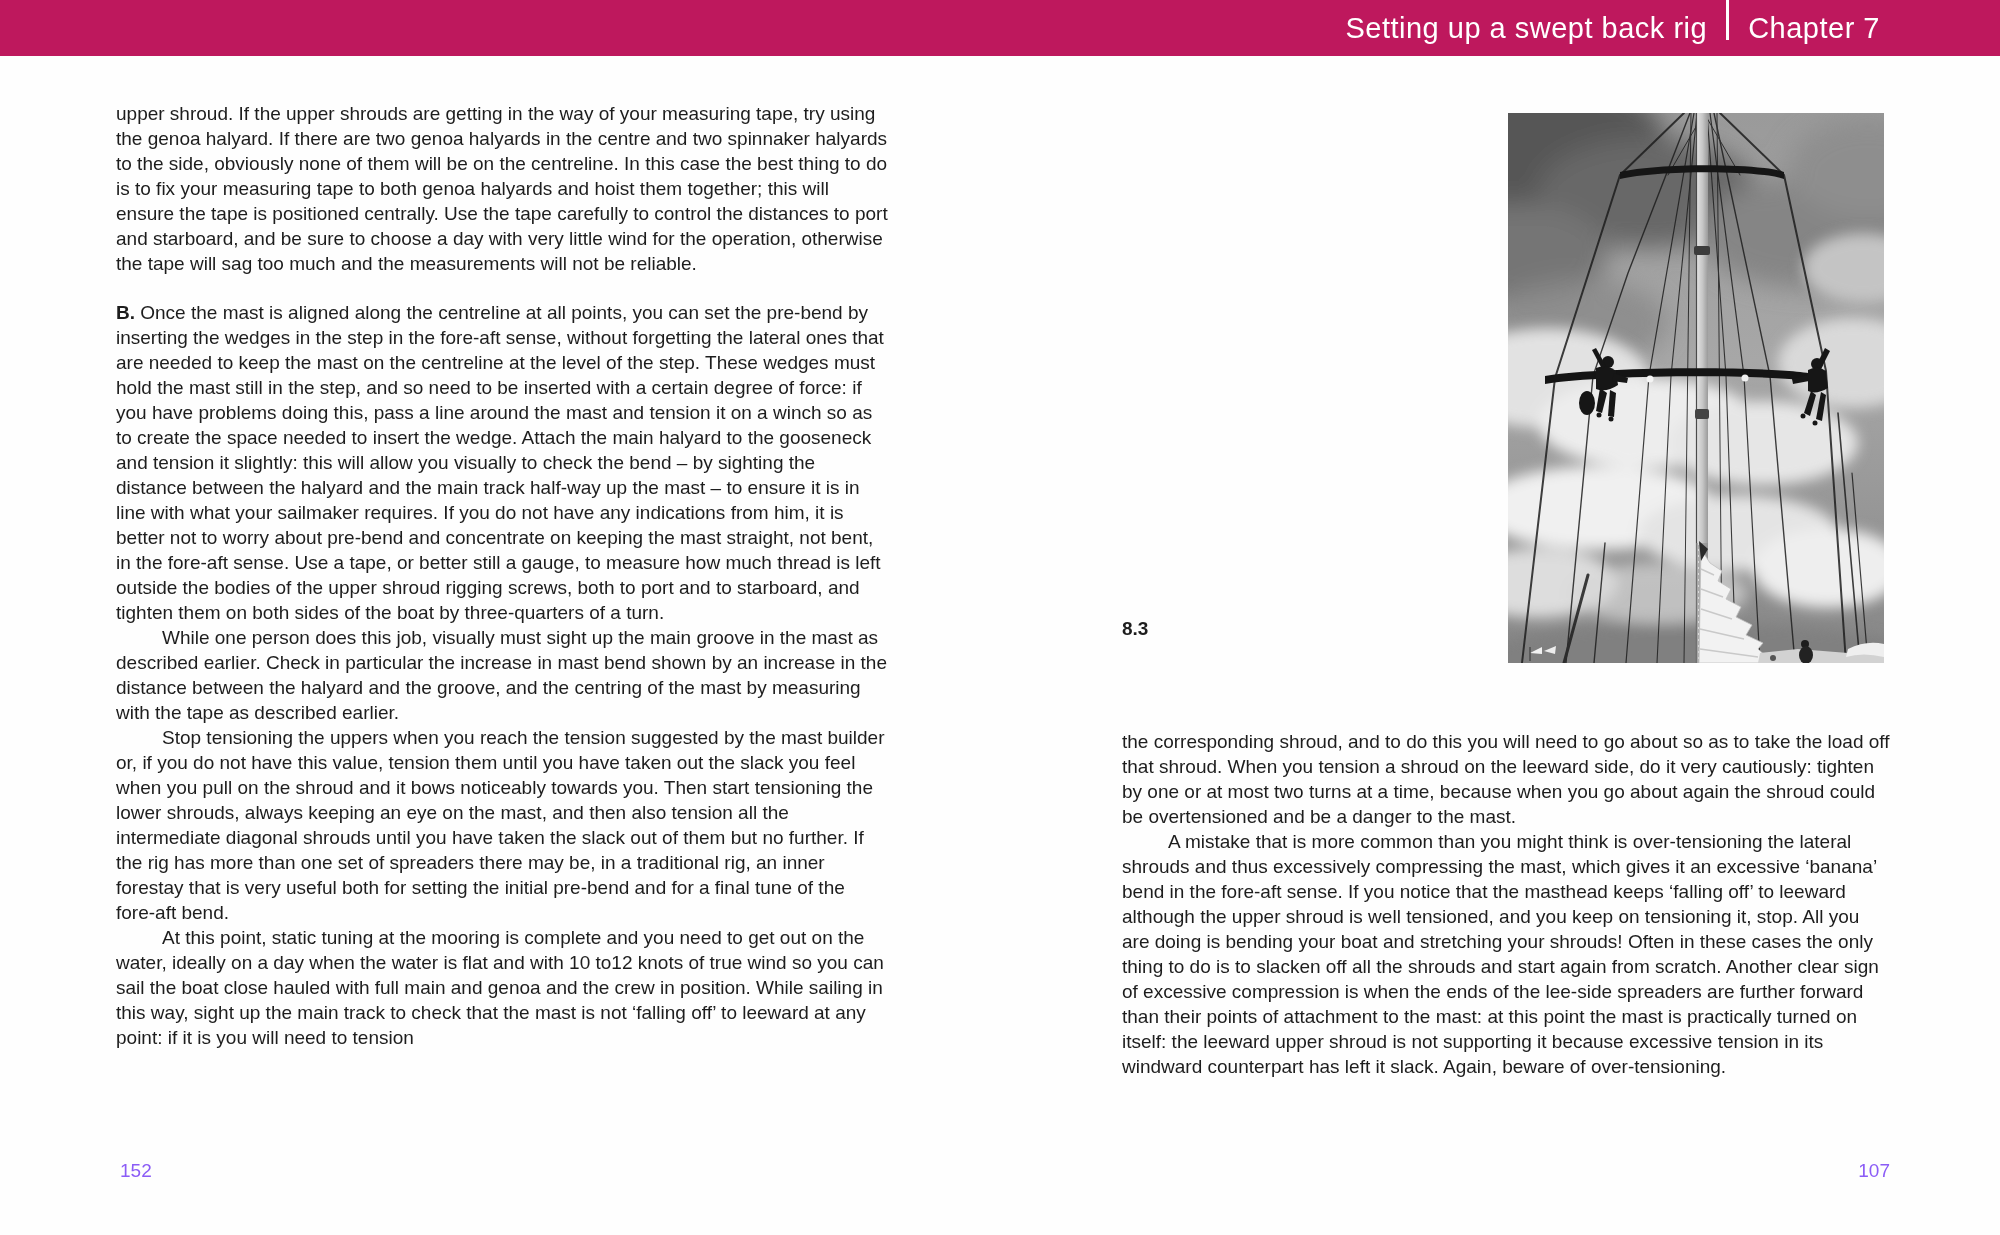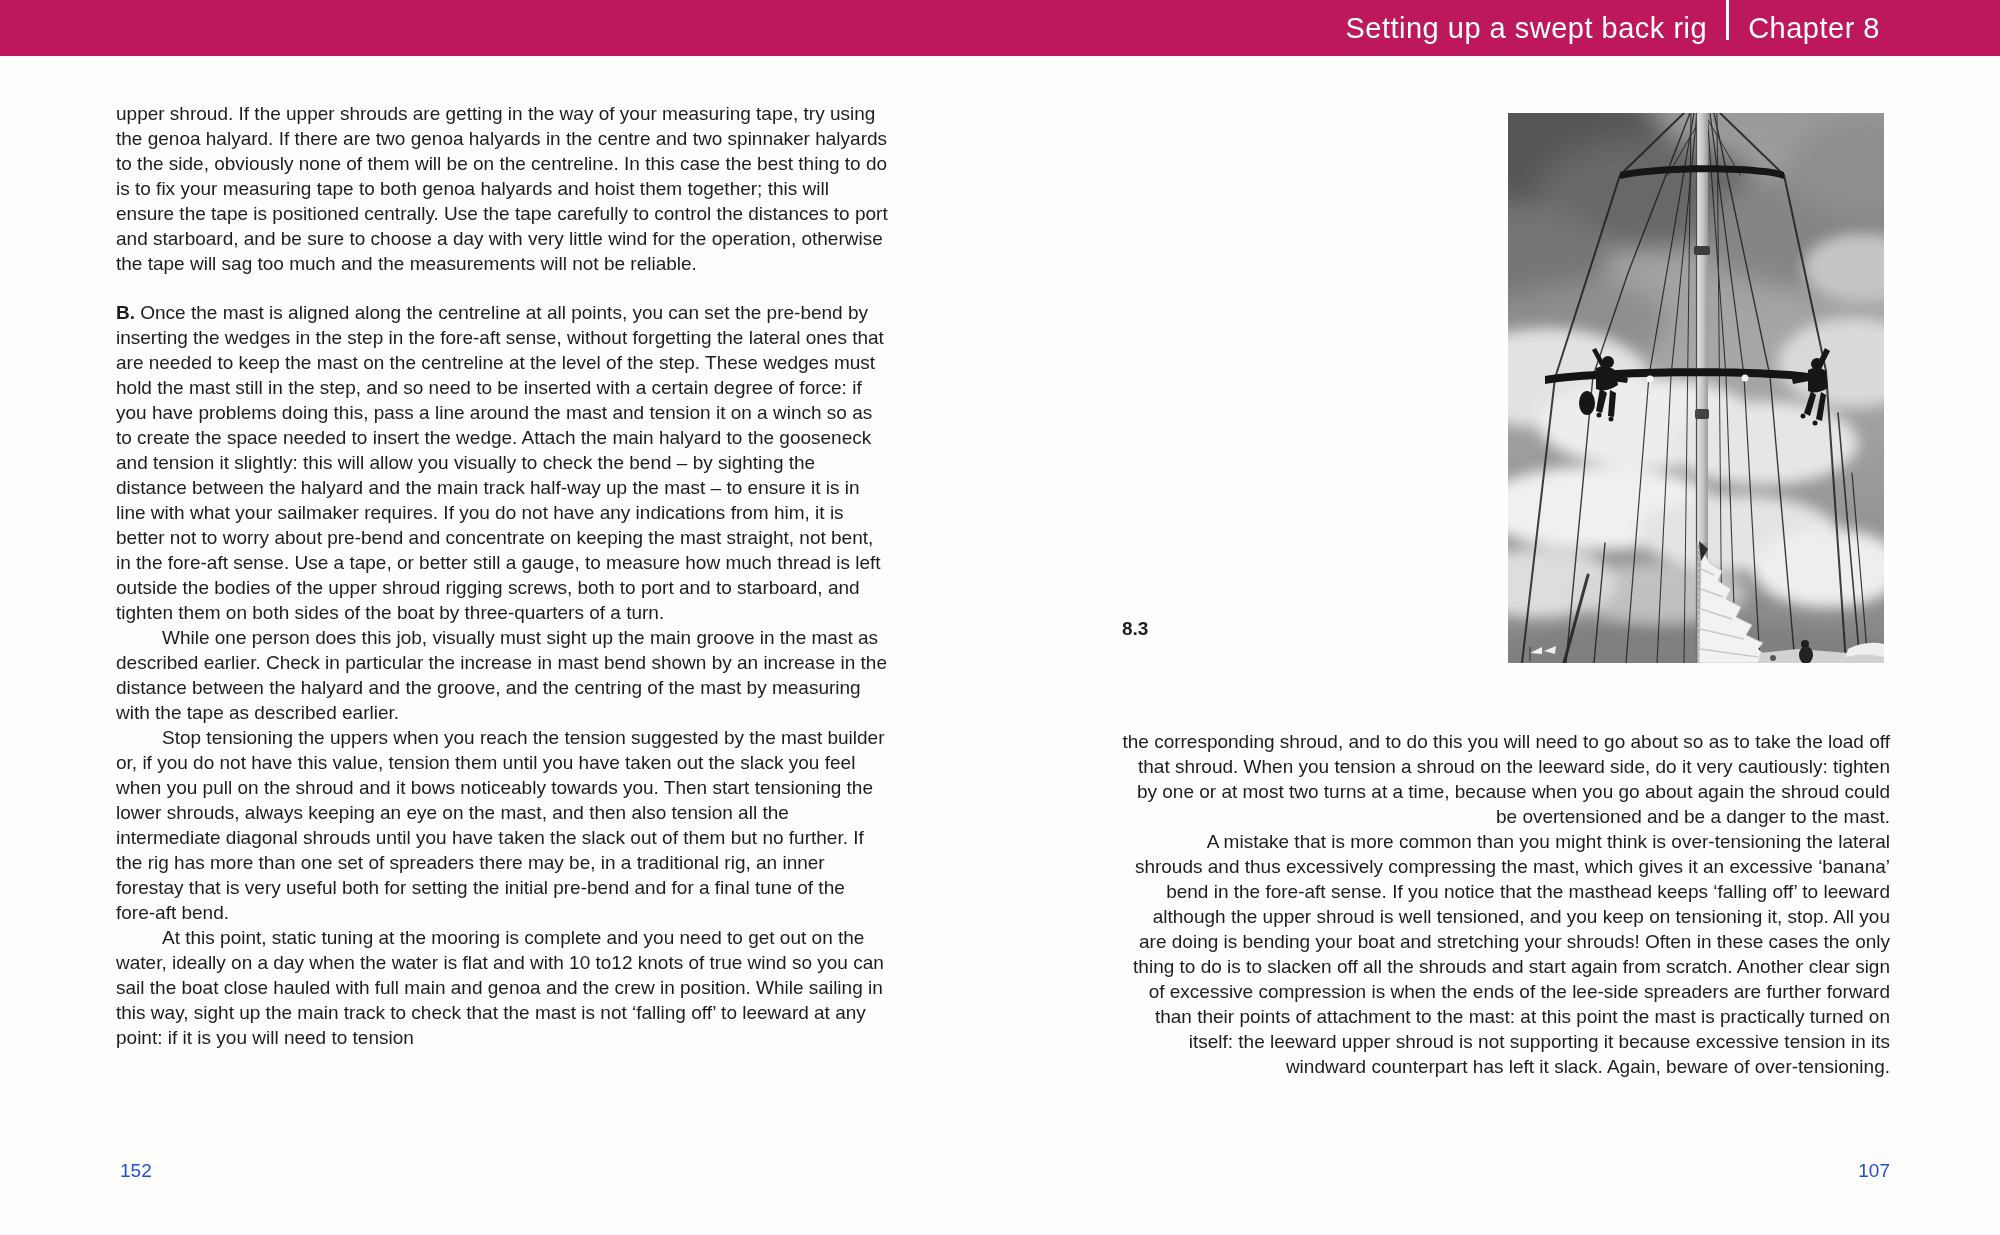--- a/index.html
+++ b/index.html
@@ -25,43 +25,43 @@
   .bar-sep{
     display:inline-block;width:3px;height:40px;background:#ffffff;
     margin:0 19px;flex:0 0 auto;
   }
   
   .body-col{position:absolute;font-size:19px;line-height:25px;text-align:left;}
   .body-col p{margin:0;}
   .body-col p.space-before{margin-top:24px;}
   .body-col p.indent{text-indent:46px;}
   .left-col{left:116px;top:101px;width:772px;}
-  .right-col{left:1122px;top:729px;width:768px;text-align:right;}
+  .right-col{left:1122px;top:729px;width:768px;}
   .lead{font-weight:bold;}
   
-  .folio{position:absolute;top:1160px;font-size:19px;color:#1d4ed8;}
+  .folio{position:absolute;top:1160px;font-size:19px;color:#8b5cf6;}
   .folio-left{left:120px;}
   .folio-right{right:110px;}
   .figure-photo{
     position:absolute;left:1508px;top:113px;width:376px;height:550px;
   }
   .figure-photo svg{display:block;width:100%;height:100%;}
   .fig-caption-block{position:absolute;left:1122px;top:578px;width:390px;}
   .fig-label{font-weight:bold;font-size:19px;margin-bottom:7px;margin-top:40px;}
   .fig-caption{font-size:16px;line-height:21px;}
 </style>
 </head>
 <body>
 
 <div class="spread">
 
   <header class="chapter-bar">
     <span class="bar-title">Setting up a swept back rig</span>
     <span class="bar-sep"></span>
-    <span class="bar-chapter">Chapter 8</span>
+    <span class="bar-chapter">Chapter 7</span>
   </header>
 
   <section>
     <div class="body-col left-col">
       <p>upper shroud. If the upper shrouds are getting in the way of your measuring tape, try using the genoa halyard. If there are two genoa halyards in the centre and two spinnaker halyards to the side, obviously none of them will be on the centreline. In this case the best thing to do is to fix your measuring tape to both genoa halyards and hoist them together; this will ensure the tape is positioned centrally. Use the tape carefully to control the distances to port and starboard, and be sure to choose a day with very little wind for the operation, otherwise the tape will sag too much and the measurements will not be reliable.</p>
       <p class="space-before"><span class="lead">B.</span><span> Once the mast is aligned along the centreline at all points, you can set the pre-bend by inserting the wedges in the step in the fore-aft sense, without forgetting the lateral ones that are needed to keep the mast on the centreline at the level of the step. These wedges must hold the mast still in the step, and so need to be inserted with a certain degree of force: if you have problems doing this, pass a line around the mast and tension it on a winch so as to create the space needed to insert the wedge. Attach the main halyard to the gooseneck and tension it slightly: this will allow you visually to check the bend – by sighting the distance between the halyard and the main track half-way up the mast – to ensure it is in line with what your sailmaker requires. If you do not have any indications from him, it is better not to worry about pre-bend and concentrate on keeping the mast straight, not bent, in the fore-aft sense. Use a tape, or better still a gauge, to measure how much thread is left outside the bodies of the upper shroud rigging screws, both to port and to starboard, and tighten them on both sides of the boat by three-quarters of a turn.</span></p>
       <p class="indent">While one person does this job, visually must sight up the main groove in the mast as described earlier. Check in particular the increase in mast bend shown by an increase in the distance between the halyard and the groove, and the centring of the mast by measuring with the tape as described earlier.</p>
       <p class="indent">Stop tensioning the uppers when you reach the tension suggested by the mast builder or, if you do not have this value, tension them until you have taken out the slack you feel when you pull on the shroud and it bows noticeably towards you. Then start tensioning the lower shrouds, always keeping an eye on the mast, and then also tension all the intermediate diagonal shrouds until you have taken the slack out of them but no further. If the rig has more than one set of spreaders there may be, in a traditional rig, an inner forestay that is very useful both for setting the initial pre-bend and for a final tune of the fore-aft bend.</p>
       <p class="indent">At this point, static tuning at the mooring is complete and you need to get out on the water, ideally on a day when the water is flat and with 10 to12 knots of true wind so you can sail the boat close hauled with full main and genoa and the crew in position. While sailing in this way, sight up the main track to check that the mast is not ‘falling off’ to leeward at any point: if it is you will need to tension</p>
     </div>

